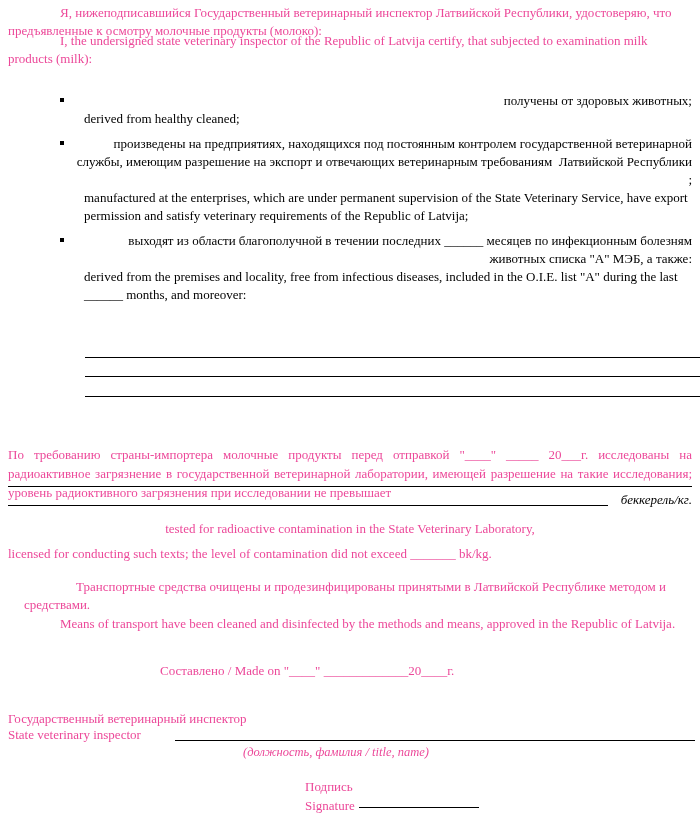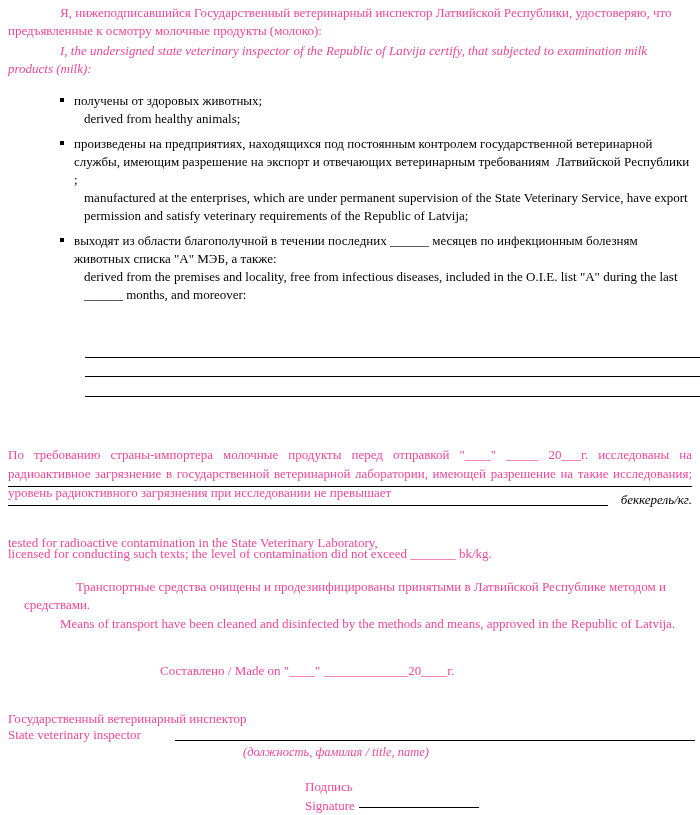--- a/index.html
+++ b/index.html
@@ -38,23 +38,22 @@
   }
 
   
   #header-ru {
     left: 8px;
     top: 4px;
     width: 684px;
   }
   #header-en {
     left: 8px;
-    top: 42px;
-    width: 684px;
-    font-style: italic;
+    top: 32px;
+    width: 684px;
   }
 
   
   #clause-list {
     position: absolute;
     left: 58px;
     top: 92px;
     width: 634px;
     margin: 0;
     padding: 0;
@@ -71,20 +70,21 @@
     position: absolute;
     left: 2px;
     top: 6px;
     width: 3.5px;
     height: 3.5px;
     background: #000000;
   }
   .clause-ru {
     display: block;
     white-space: pre-wrap;
+    text-align: right;
   }
   .clause-en {
     display: block;
     white-space: pre-wrap;
     padding-left: 10px;
   }
 
   
   .rule {
     position: absolute;
@@ -131,22 +131,23 @@
     font-style: italic;
   }
   #radio-en-1 {
     left: 8px;
     top: 509px;
     width: 684px;
     line-height: 18px;
   }
   #radio-en-2 {
     left: 8px;
-    top: 534px;
-    width: 684px;
+    top: 520px;
+    width: 684px;
+    text-align: center;
   }
   #radio-en-3 {
     left: 8px;
     top: 545px;
     width: 684px;
   }
 
   
   #transport-ru {
     left: 24px;
@@ -212,21 +213,21 @@
 
   <div class="para indent-first" id="header-ru">Я, нижеподписавшийся Государственный ветеринарный инспектор Латвийской Республики, удостоверяю, что предъявленные к осмотру молочные продукты (молоко):</div>
 
   <div class="para indent-first" id="header-en">I, the undersigned state veterinary inspector of the Republic of Latvija certify, that subjected to examination milk products (milk):</div>
 
   <ul id="clause-list">
 
     <li>
       <span class="bullet-mark"></span>
       <span class="clause-ru">получены от здоровых животных;</span>
-      <span class="clause-en">derived from healthy animals;</span>
+      <span class="clause-en">derived from healthy cleaned;</span>
     </li>
 
 
     <li>
       <span class="bullet-mark"></span>
       <span class="clause-ru">произведены на предприятиях, находящихся под постоянным контролем государственной ветеринарной службы, имеющим разрешение на экспорт и отвечающих ветеринарным требованиям  Латвийской Республики ;</span>
       <span class="clause-en">manufactured at the enterprises, which are under permanent supervision of the State Veterinary Service, have export permission and satisfy veterinary requirements of the Republic of Latvija;</span>
     </li>
 
     <li>

